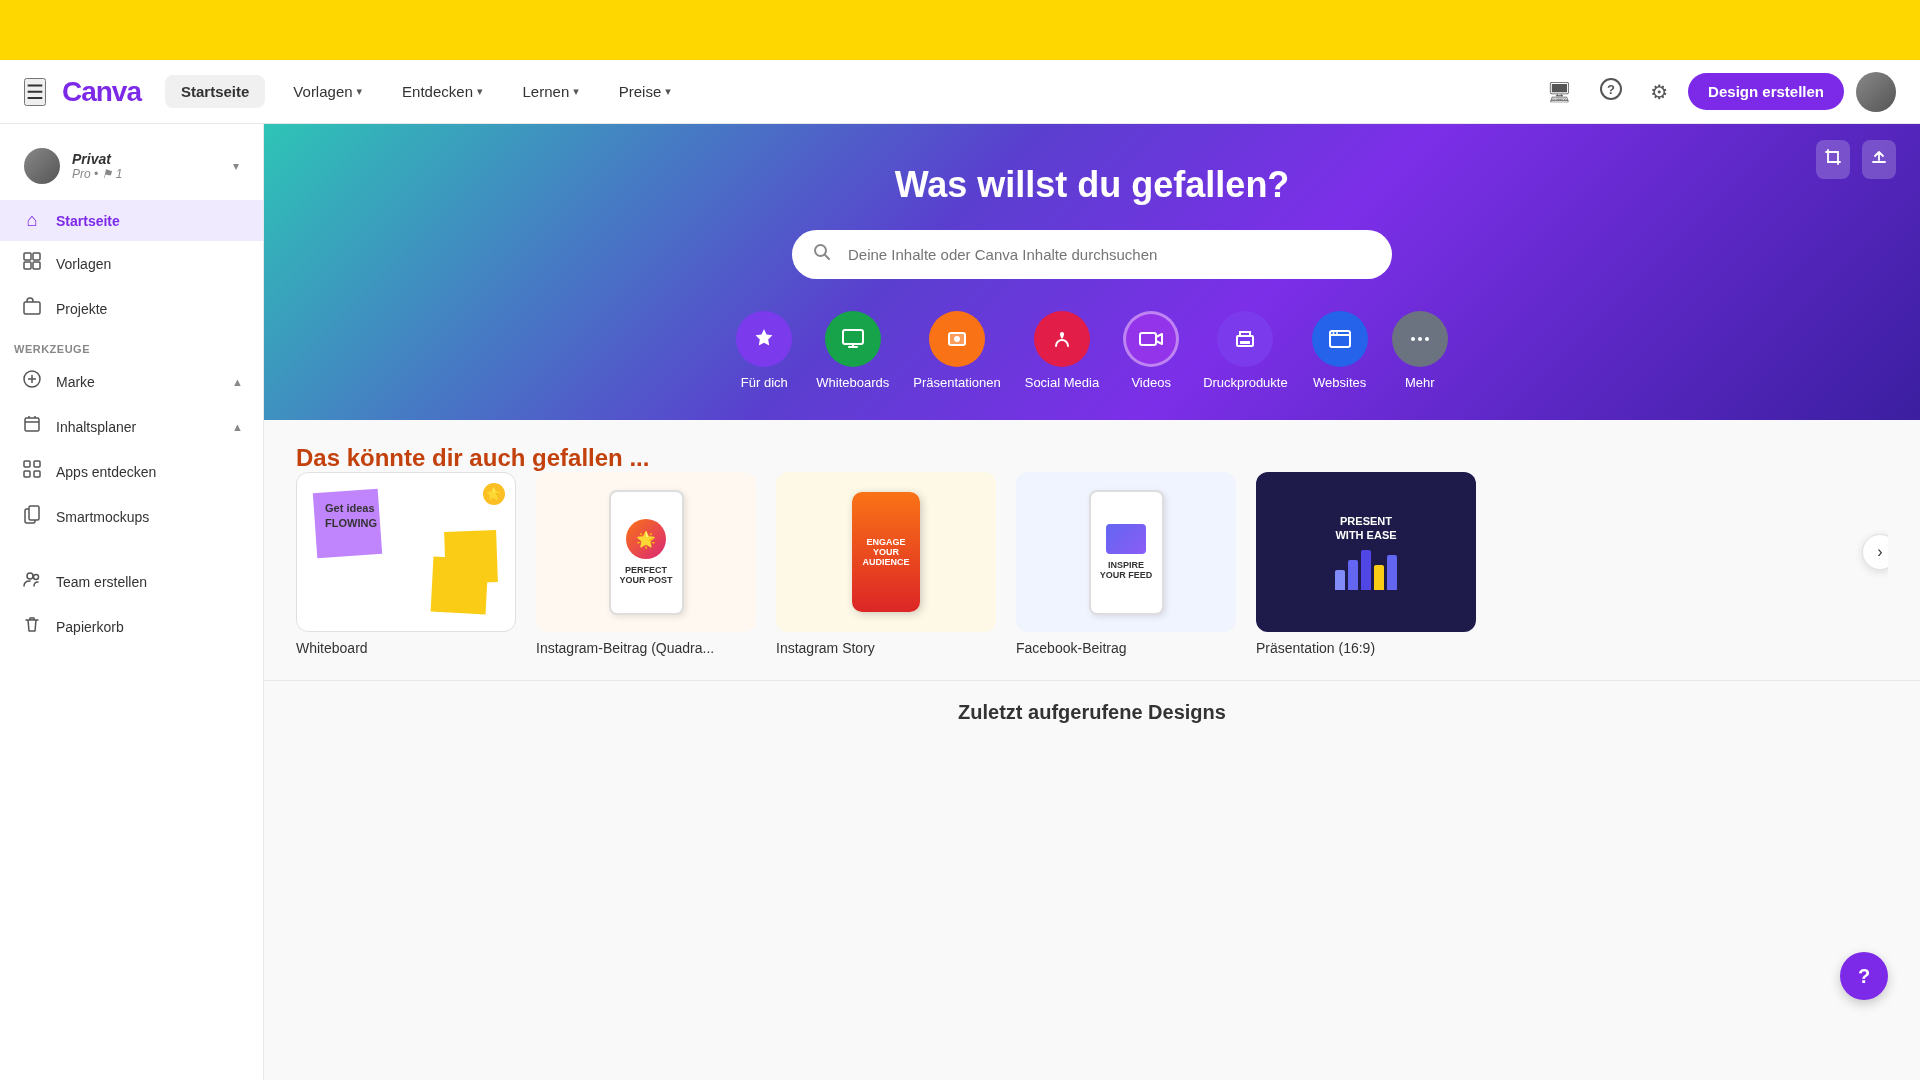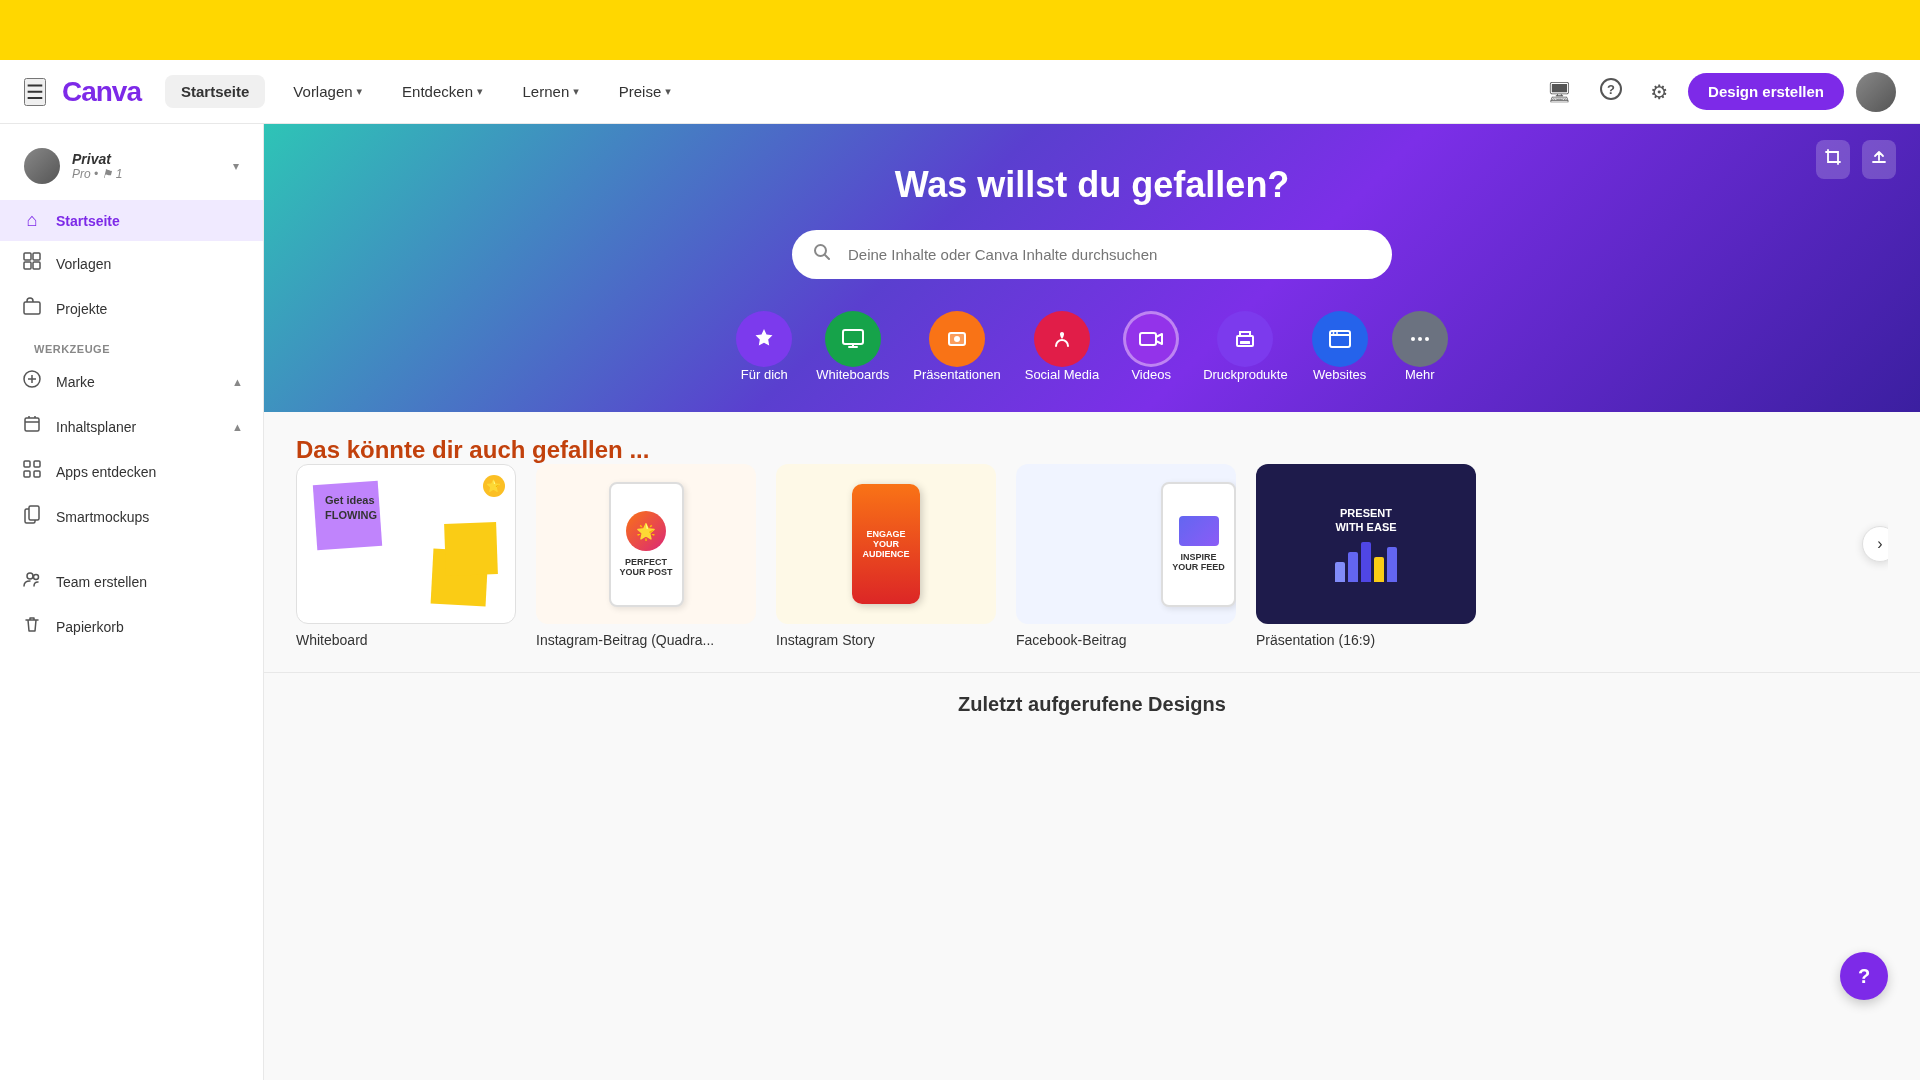--- a/index.html
+++ b/index.html
@@ -140,21 +140,20 @@
       font-weight: 600;
     }
     .sidebar-nav-icon { font-size: 18px; width: 24px; text-align: center; }
     .sidebar-section-label {
       font-size: 11px;
       font-weight: 600;
       color: #888;
       text-transform: uppercase;
       padding: 12px 14px 4px;
       letter-spacing: 0.5px;
-      margin-left: 20px;
     }
     .sidebar-nav-item-with-badge {
       display: flex;
       align-items: center;
       padding: 10px 20px;
       gap: 12px;
       cursor: pointer;
       font-size: 14px;
       color: #333;
     }
@@ -210,21 +209,21 @@
       display: flex;
       justify-content: center;
       gap: 24px;
       flex-wrap: wrap;
       padding: 0 40px;
     }
     .quick-cat {
       display: flex;
       flex-direction: column;
       align-items: center;
-      gap: 0;
+      gap: 8px;
       cursor: pointer;
     }
     .quick-cat-icon {
       width: 56px;
       height: 56px;
       border-radius: 50%;
       display: flex;
       align-items: center;
       justify-content: center;
       font-size: 24px;
@@ -687,21 +686,21 @@
         <div class="card">
           <div class="card-thumb card-story" style="background:#fef9e7; display:flex; align-items:center; justify-content:center;">
             <div style="width:68px;height:120px;background:linear-gradient(180deg,#f97316,#dc2626);border-radius:10px;display:flex;flex-direction:column;align-items:center;justify-content:center;color:white;font-size:9px;font-weight:700;text-align:center;padding:8px;box-shadow:2px 2px 8px rgba(0,0,0,0.2);">
               ENGAGE<br>YOUR<br>AUDIENCE
             </div>
           </div>
           <div class="card-label">Instagram Story</div>
         </div>
 
         <div class="card">
-          <div class="card-thumb card-facebook" style="background:#f0f4ff; display:flex; align-items:center; justify-content:flex-end;">
+          <div class="card-thumb card-facebook" style="background:#f0f4ff; display:flex; align-items:center; justify-content:center;">
             <div style="width:75px;height:125px;background:#fff;border-radius:8px;border:2px solid #ddd;display:flex;flex-direction:column;align-items:center;justify-content:center;font-size:9px;font-weight:700;color:#333;text-align:center;padding:8px;box-shadow:2px 2px 6px rgba(0,0,0,0.1);">
               <div style="width:40px;height:30px;background:linear-gradient(135deg,#6366f1,#8b5cf6);border-radius:4px;margin-bottom:6px;"></div>
               INSPIRE<br>YOUR FEED
             </div>
           </div>
           <div class="card-label">Facebook-Beitrag</div>
         </div>
 
         <div class="card">
           <div class="card-thumb card-presentation" style="background:#1e1b4b; display:flex; align-items:center; justify-content:center; position:relative; overflow:hidden;">

